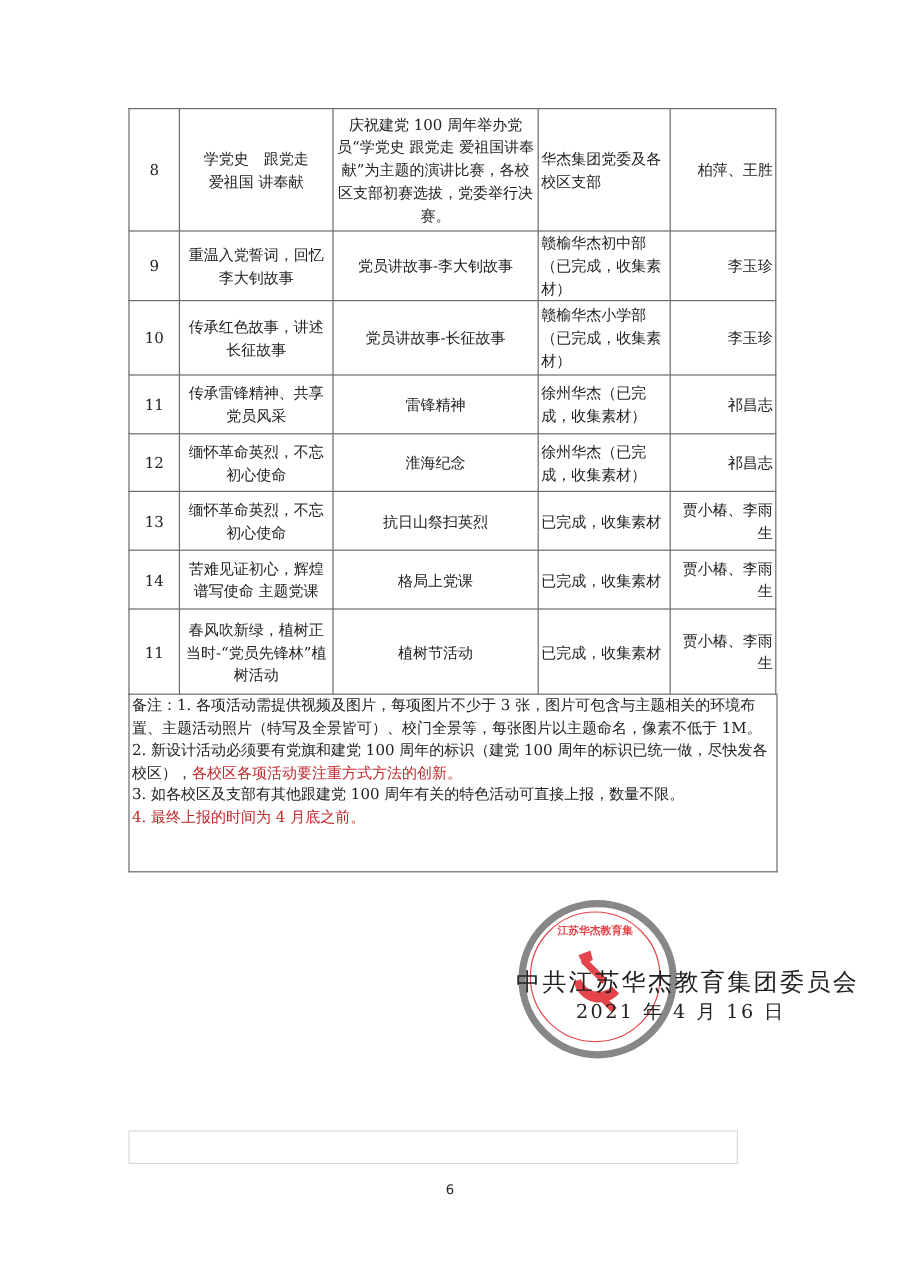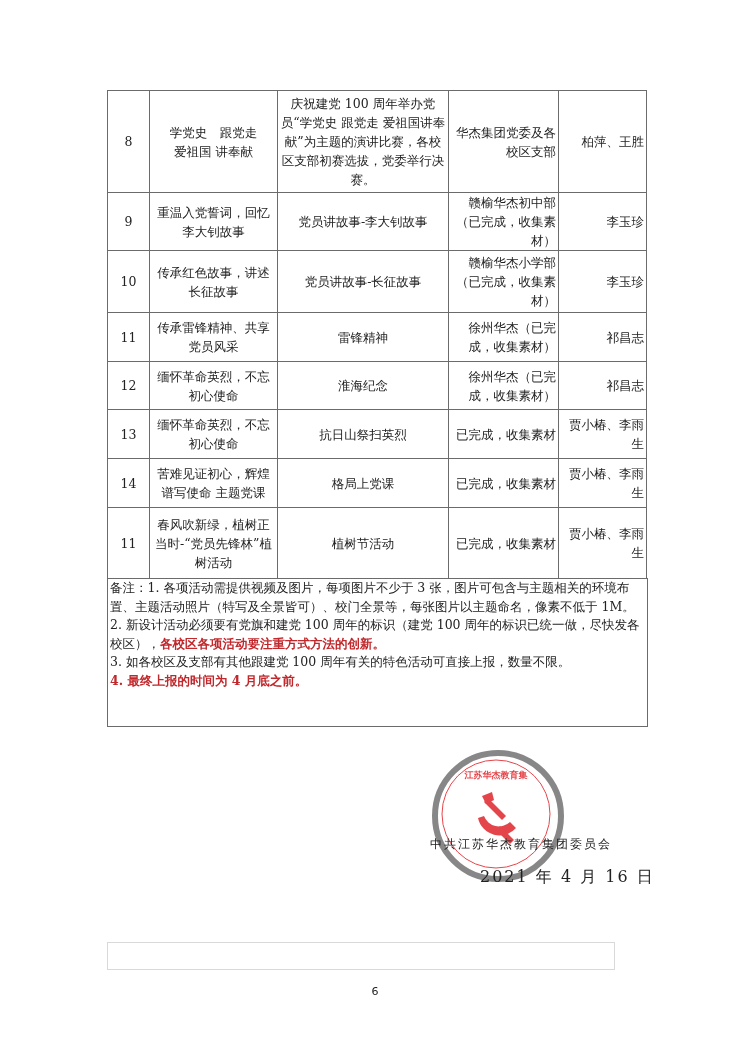--- a/index.html
+++ b/index.html
@@ -13,37 +13,37 @@
       border-collapse: collapse; table-layout: fixed;
       font-size: 12.5px; line-height: 19px;
     }
     .tbl td {
       border: 1px solid #6b6b6b; padding: 0 2px; vertical-align: middle;
       overflow: hidden;
     }
     .c-num { text-align: center; }
     .c-theme { text-align: center; }
     .c-content { text-align: center; }
-    .c-unit { text-align: right; }
+    .c-unit { text-align: left; }
     .c-owner { text-align: right; }
     .notes {
       position: absolute; left: 107px; top: 578px; width: 535px; height: 147px;
       border: 1px solid #6b6b6b; border-top: none;
       padding: 1px 2px 0 2px;
       font-size: 12.5px; line-height: 18.5px;
     }
     .notes p { margin: 0; }
-    .red { color: #c0282c; font-weight: bold; }
+    .red { color: #c0282c; }
     .signature {
-      position: absolute; left: 430px; top: 836px;
-      font-size: 12px; letter-spacing: 2px; color: #222;
+      position: absolute; left: 430px; top: 805px;
+      font-size: 20px; letter-spacing: 2px; color: #222;
     }
     .date {
       position: absolute; left: 480px; top: 833px;
-      font-size: 16px; letter-spacing: 2px; color: #222; margin-top: 34px;
+      font-size: 16px; letter-spacing: 2px; color: #222;
     }
     .seal {
       position: absolute; left: 432px; top: 750px; width: 120px; height: 120px;
       border: 6px solid #737373; border-radius: 50%;
       opacity: 0.85;
       font-weight: bold;
     }
     .seal svg { position: absolute; left: 0; top: 0; }
     .footer-box {
       position: absolute; left: 107px; top: 942px; width: 506px; height: 26px;

